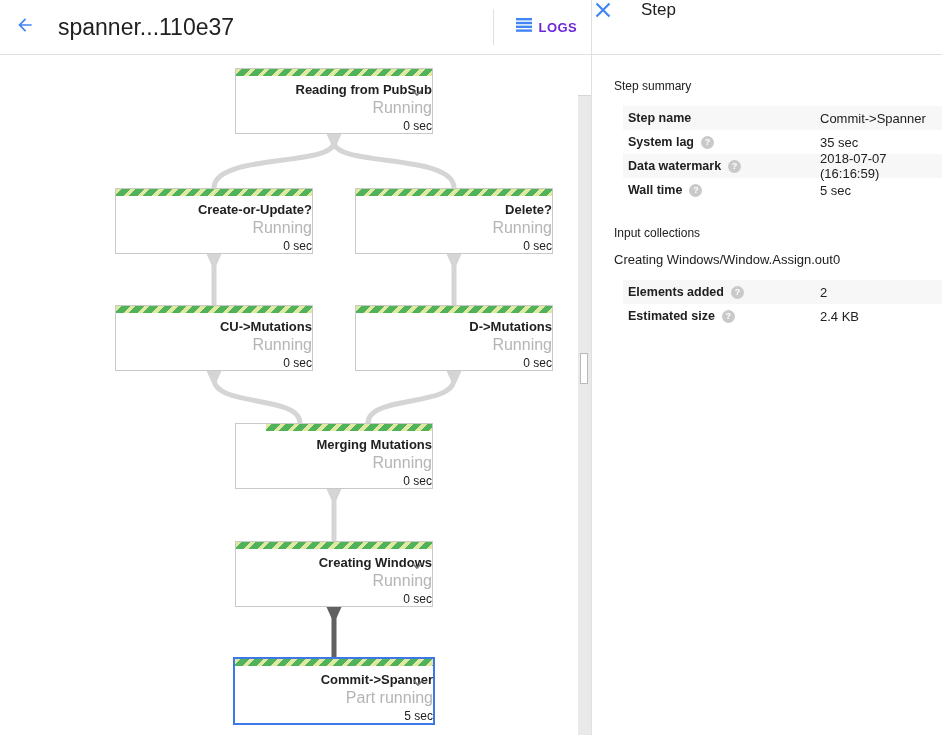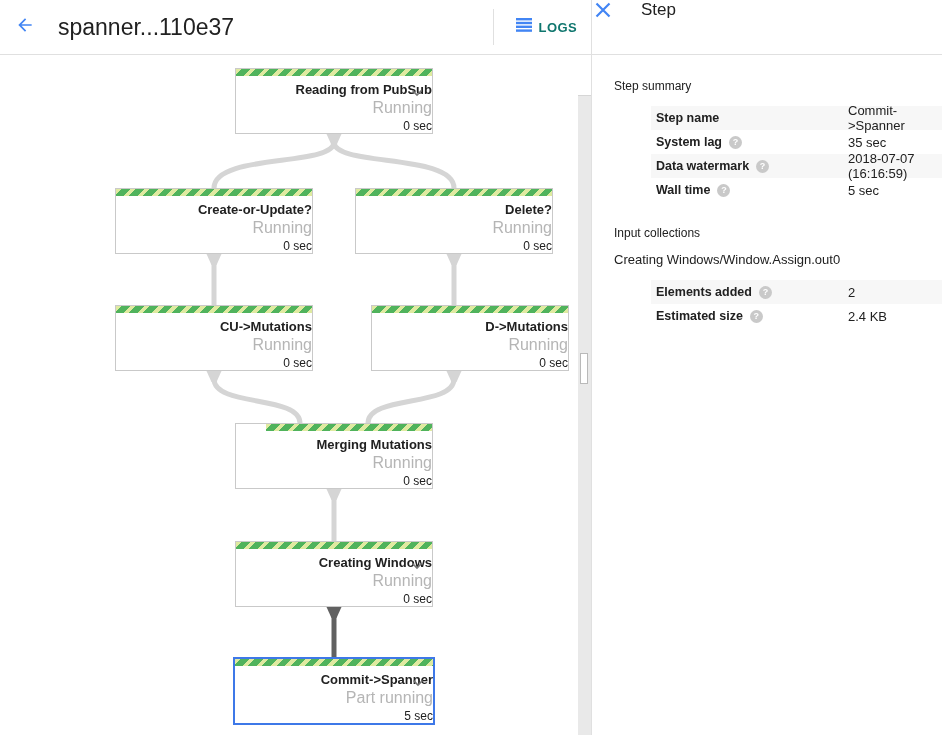--- a/index.html
+++ b/index.html
@@ -9,21 +9,21 @@
   
   .topbar { position:absolute; top:0; left:0; width:942px; height:55px;
             border-bottom:1px solid #e0e0e0; display:flex; background:#fff; z-index:5; }
   .topbar-left { width:591px; display:flex; align-items:center; padding:0 14px 0 12px; }
   .back-btn { width:26px; height:26px; display:flex; align-items:center; justify-content:center;
               cursor:pointer; flex:0 0 auto; }
   .job-title { font-size:23px; color:#212121; margin-left:20px; flex:1 1 auto;
                white-space:nowrap; overflow:hidden; }
   .tb-divider { width:1px; height:36px; background:#e0e0e0; flex:0 0 auto; }
   .logs-btn { display:flex; align-items:center; margin-left:22px; cursor:pointer; flex:0 0 auto; }
-  .logs-btn span.lbl { color:#0f766e; font-size:13px; font-weight:bold; letter-spacing:.4px; margin-left:7px; }
+  .logs-btn span.lbl { color:#6d28d9; font-size:13px; font-weight:bold; letter-spacing:.4px; margin-left:7px; }
 
   .topbar-right { flex:1; display:flex; }
   .close-btn { width:24px; height:24px; display:flex; align-items:center; justify-content:center; cursor:pointer; }
   .panel-title { font-size:17px; margin-left:26px; }
 
   
   .vdivider { position:absolute; top:0; bottom:0; left:591px; width:1px; background:#e0e0e0; z-index:6; }
 
   
   .graph { position:absolute; top:55px; left:0; width:591px; height:680px; background:#fff; overflow:hidden; }
@@ -35,36 +35,36 @@
       background:repeating-linear-gradient(135deg,#dfeaa0 0px,#dfeaa0 4px,#50b35c 4px,#50b35c 10px); }
   .node .ttl { font-size:13px; font-weight:bold; margin-top:6px; }
   .node .sts { font-size:16px; color:#b5b5b5; margin-top:2px; }
   .node .tim { font-size:12px; color:#212121; margin-top:2px; }
   .node .chev { position:absolute; right:9px; top:14px; }
 
   .n1 { left:235px; top:13px; }
   .n2 { left:115px; top:133px; }
   .n3 { left:355px; top:133px; }
   .n4 { left:115px; top:250px; }
-  .n5 { left:355px; top:250px;margin-left:16px; }
+  .n5 { left:355px; top:250px; }
   .n6 { left:235px; top:368px;padding-left:30px; }
   .n7 { left:235px; top:486px; }
   .n8 { left:233px; top:602px; width:202px; height:68px; border:2px solid #3e78e8; }
 
   
   .scroll-track { position:absolute; right:0; top:40px; bottom:0; width:13px;
                   background:#e9e9e9; border-top:1px solid #d6d6d6; cursor:pointer; }
   .scroll-thumb { position:absolute; left:2px; top:257px; width:8px; height:31px;
                   background:#fff; border:1px solid #b9b9b9; cursor:grab; }
 
   
   .panel { position:absolute; top:55px; left:592px; width:350px; height:680px; background:#fff; }
   .section-heading { font-size:12px; font-weight:normal; color:#212121; margin:24px 0 0 22px; }
   .kv-table { margin-top:13px; margin-left:31px; }
-  .kv-row { display:flex; align-items:center; height:24px; padding-left:5px; font-size:12.5px;margin-left:28px; }
+  .kv-row { display:flex; align-items:center; height:24px; padding-left:5px; font-size:12.5px; }
   .kv-row.alt { background:#f7f7f7; }
   .kv-label { font-weight:bold; color:#212121; display:flex; align-items:center; }
   .kv-value { position:absolute; left:197px; font-weight:normal; font-size:13px; }
   .kv-row { position:relative; }
   .help { width:13px; height:13px; border-radius:50%; background:#c9c9c9; color:#fff;
           font-size:9px; font-weight:bold; display:inline-flex; align-items:center;
           justify-content:center; margin-left:7px; cursor:pointer; }
   .collection-name { font-size:13px; color:#212121; margin:12px 0 0 22px; }
 </style>
 </head>

